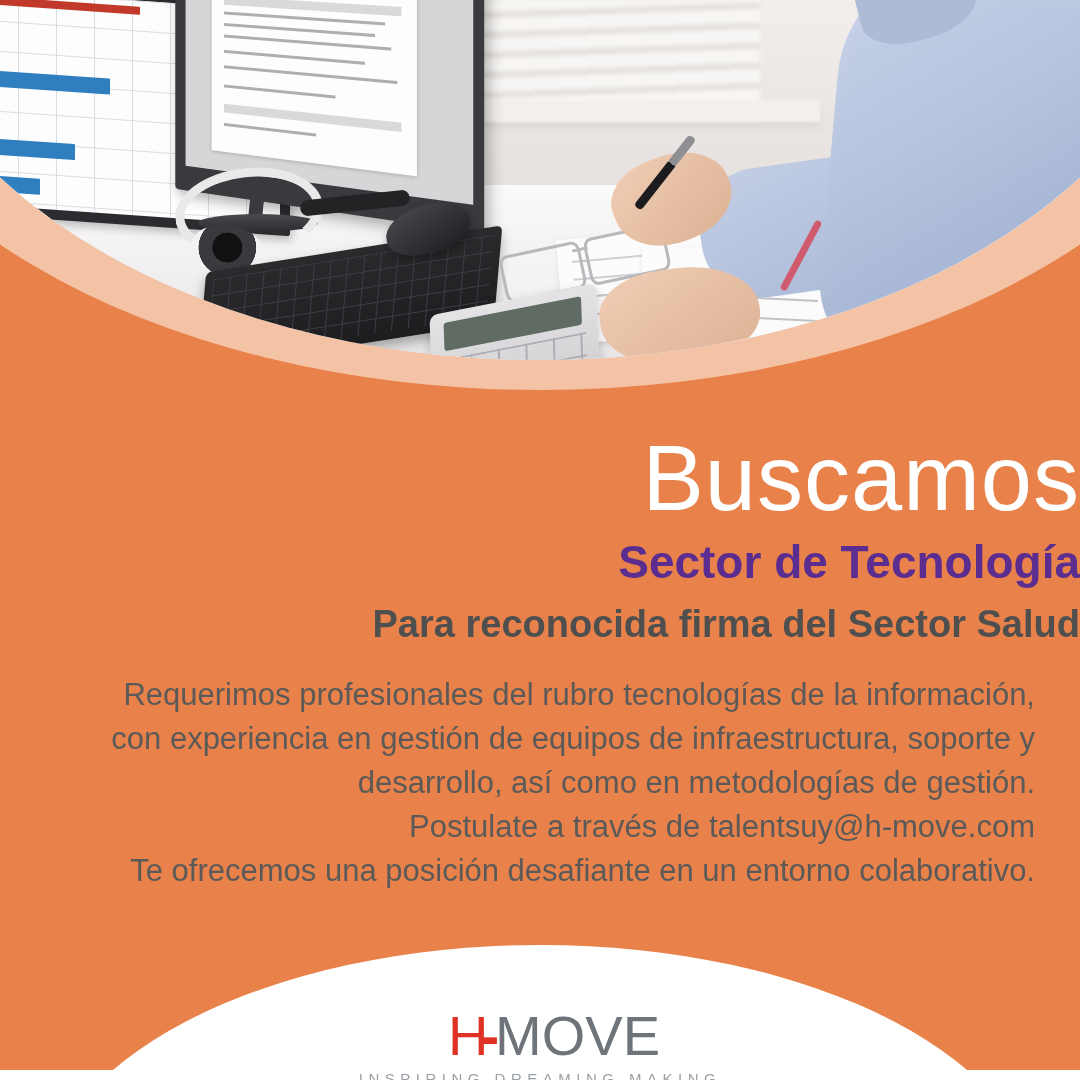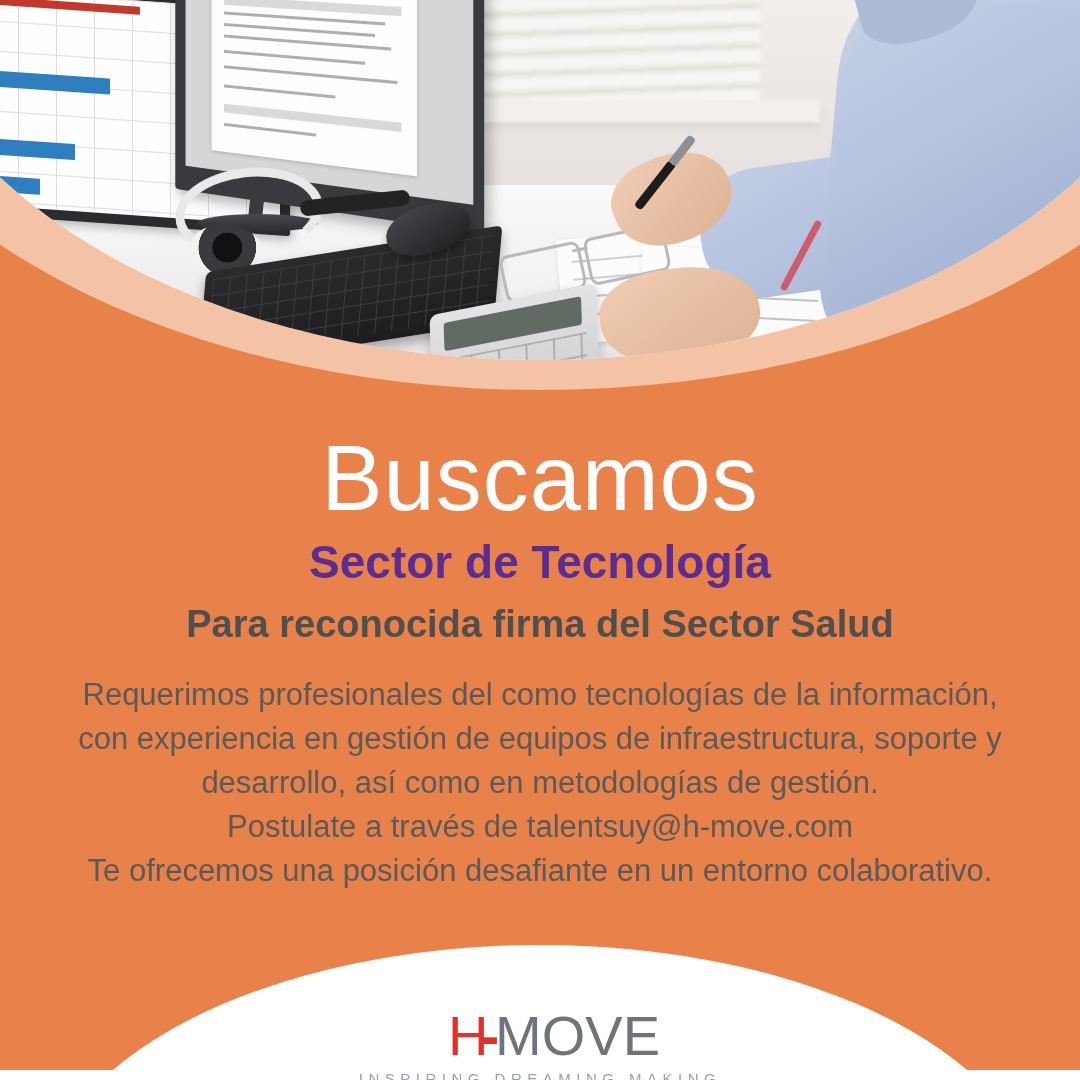--- a/index.html
+++ b/index.html
@@ -339,21 +339,21 @@
   }
   
 
   
   .content {
     position: absolute;
     left: 0;
     top: 410px;
     width: 1080px;
     z-index: 6;
-    text-align: center;
+    text-align: right;
   }
   .title-main {
     font-size: 92px;
     line-height: 1.0;
     font-weight: 300;
     color: #ffffff;
     letter-spacing: 1px;
     margin: 22px 0 0 0;
   }
   .title-role {
@@ -526,21 +526,21 @@
       </div>
     </div>
   </div>
 
   <div class="content">
     <h1 class="title-main">Buscamos</h1>
     <h2 class="title-role">Sector de Tecnología</h2>
     <h3 class="title-sector">Para reconocida firma del Sector Salud</h3>
 
     <div class="body-text">
-      <p>Requerimos profesionales del como tecnologías de la información,</p>
+      <p>Requerimos profesionales del rubro tecnologías de la información,</p>
       <p>con experiencia en gestión de equipos de infraestructura, soporte y</p>
       <p>desarrollo, así como en metodologías de gestión.</p>
       <p>Postulate a través de talentsuy@h-move.com</p>
       <p>Te ofrecemos una posición desafiante en un entorno colaborativo.</p>
     </div>
   </div>
 
   <div class="dome"></div>
   <div class="dome-fill"></div>
 

